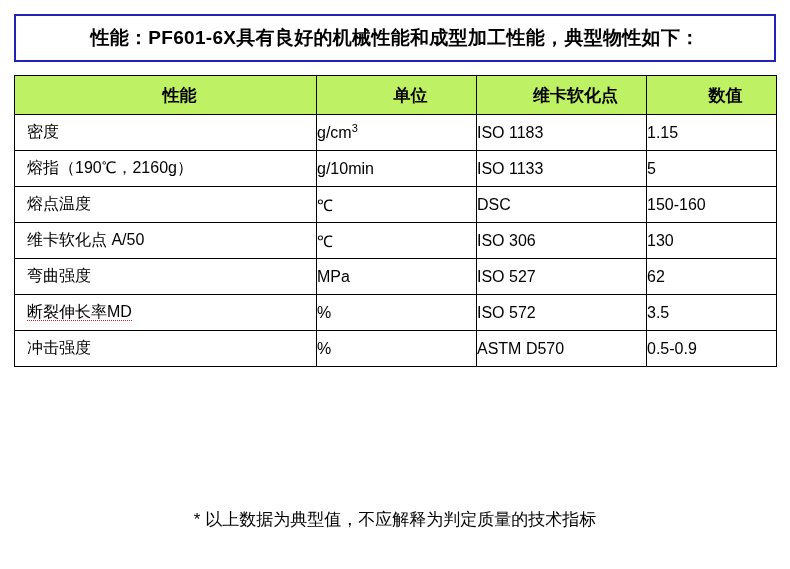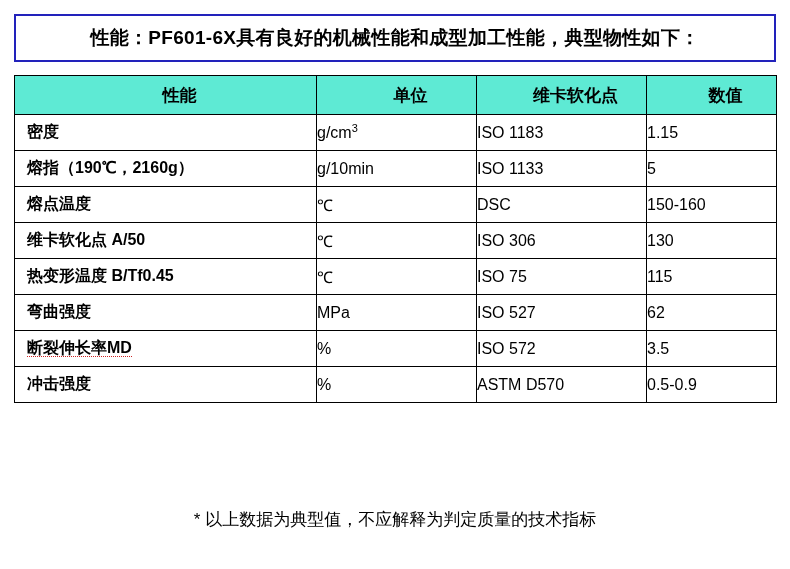--- a/index.html
+++ b/index.html
@@ -57,34 +57,33 @@
 
   table.spec th, table.spec td {
     border: 1px solid #000000;
     font-size: 16px;
     color: #000000;
     padding: 0;
     height: 35px;
     vertical-align: middle;
   }
   table.spec thead th {
-    background: #5eead4;
+    background: #bef264;
     font-weight: bold;
     font-size: 17px;
     text-align: center;
     height: 38px;
     padding-left: 28px;
   }
   table.spec thead th.first {
     text-align: center;
   }
   table.spec tbody td.name {
     text-align: left;
     padding-left: 12px;
-    font-weight: bold;
   }
   table.spec tbody td.center {
     text-align: left;
   }
   .sup {
     font-size: 11px;
     vertical-align: super;
   }
   .uline {
     border-bottom: 1px dotted #cc2222;
@@ -143,26 +142,20 @@
           <td class="center">DSC</td>
           <td class="center">150-160</td>
         </tr>
         <tr>
           <td class="name">维卡软化点 A/50</td>
           <td class="center">℃</td>
           <td class="center">ISO 306</td>
           <td class="center">130</td>
         </tr>
         <tr>
-          <td class="name">热变形温度 B/Tf0.45</td>
-          <td class="center">℃</td>
-          <td class="center">ISO 75</td>
-          <td class="center">115</td>
-        </tr>
-        <tr>
           <td class="name"> 弯曲强度</td>
           <td class="center">MPa</td>
           <td class="center">ISO 527</td>
           <td class="center">62</td>
         </tr>
         <tr>
           <td class="name"><span class="uline">断裂伸长率MD</span></td>
           <td class="center">%</td>
           <td class="center">ISO 572</td>
           <td class="center">3.5</td>

